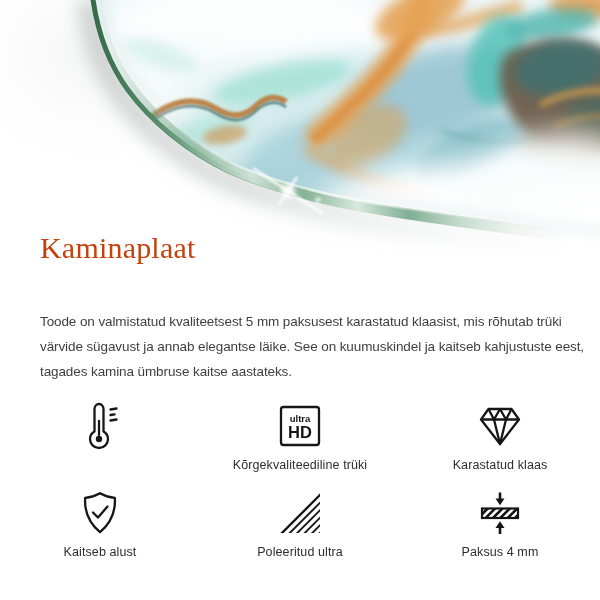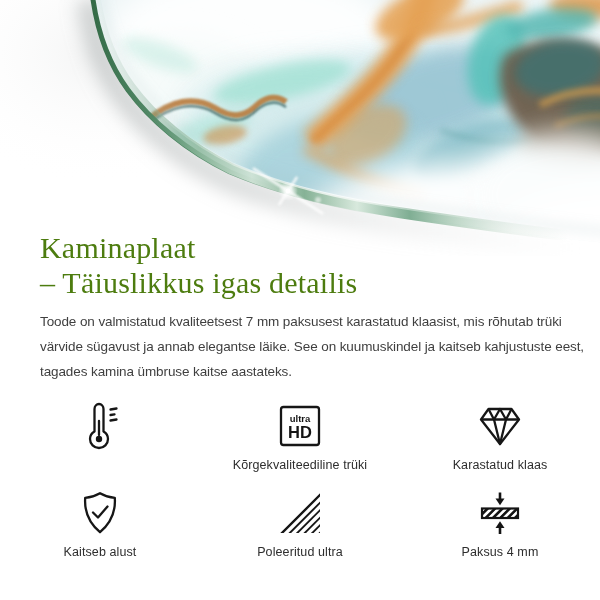--- a/index.html
+++ b/index.html
@@ -2,21 +2,21 @@
 <html><head>
 <meta charset="utf-8">
 <style>
   html,body{margin:0;padding:0;background:#ffffff;}
   .page{position:relative;width:600px;height:600px;background:#ffffff;overflow:hidden;
         font-family:"Liberation Sans","DejaVu Sans",sans-serif;}
   .hero{position:absolute;top:0;left:0;width:600px;height:256px;}
   .hero svg{display:block;}
   .title{position:absolute;top:230px;left:40px;margin:0;
          font-family:"Liberation Serif","DejaVu Serif",serif;
-         font-weight:400;font-size:30px;line-height:35px;color:#4d7c0f;letter-spacing:.2px;}
+         font-weight:400;font-size:30px;line-height:35px;color:#c2410c;letter-spacing:.2px;}
   .desc{position:absolute;top:309px;left:40px;width:548px;margin:0;
         font-size:13.5px;line-height:25px;color:#3f3f3f;letter-spacing:-.1px;}
   .features{position:absolute;top:398px;left:0;width:600px;
             display:grid;grid-template-columns:repeat(3,1fr);row-gap:13px;}
   .feature{display:flex;flex-direction:column;align-items:center;}
   .icon-box{height:56px;display:flex;align-items:center;justify-content:center;text-align:center;}
   .feature-label{margin-top:4px;font-size:12.5px;color:#2d2d2d;letter-spacing:.1px;}
   .fi{stroke:#161616;fill:none;stroke-width:2.3;}
 </style>
 </head>
@@ -154,24 +154,23 @@
           <rect x="-1.2" y="-17" width="2.4" height="34" rx="1.2" fill="#ffffff" opacity="0.9" filter="url(#b1)"></rect>
         </g>
         <circle cx="288" cy="191" r="2.4" fill="#ffffff"></circle>
         <circle cx="318" cy="200" r="3" fill="#ffffff" opacity="0.55" filter="url(#b1)"></circle>
       </g>
     </svg>
   </div>
 
   <h1 class="title">
     <span>Kaminaplaat</span><br>
-    <span>– Täiuslikkus igas detailis</span>
   </h1>
 
-  <p class="desc">Toode on valmistatud kvaliteetsest 7 mm paksusest karastatud klaasist, mis rõhutab trüki värvide sügavust ja annab elegantse läike. See on kuumuskindel ja kaitseb kahjustuste eest, tagades kamina ümbruse kaitse aastateks.</p>
+  <p class="desc">Toode on valmistatud kvaliteetsest 5 mm paksusest karastatud klaasist, mis rõhutab trüki värvide sügavust ja annab elegantse läike. See on kuumuskindel ja kaitseb kahjustuste eest, tagades kamina ümbruse kaitse aastateks.</p>
 
   <div class="features">
 
     <div class="feature">
       <div class="icon-box">
         <svg width="48" height="52" viewBox="0 0 48 52">
           <g class="fi" stroke-linecap="round" stroke-linejoin="round">
             <path d="M18.5,9 C18.5,6.2 20.5,4 23,4 C25.5,4 27.5,6.2 27.5,9 L27.5,31.5 C30.2,33 32,35.9 32,39 C32,43.97 27.97,48 23,48 C18.03,48 14,43.97 14,39 C14,35.9 15.8,33 18.5,31.5 Z"></path>
             <line x1="23" y1="21" x2="23" y2="35"></line>
             <circle cx="23" cy="39" r="3.2" fill="#161616" stroke="none"></circle>

